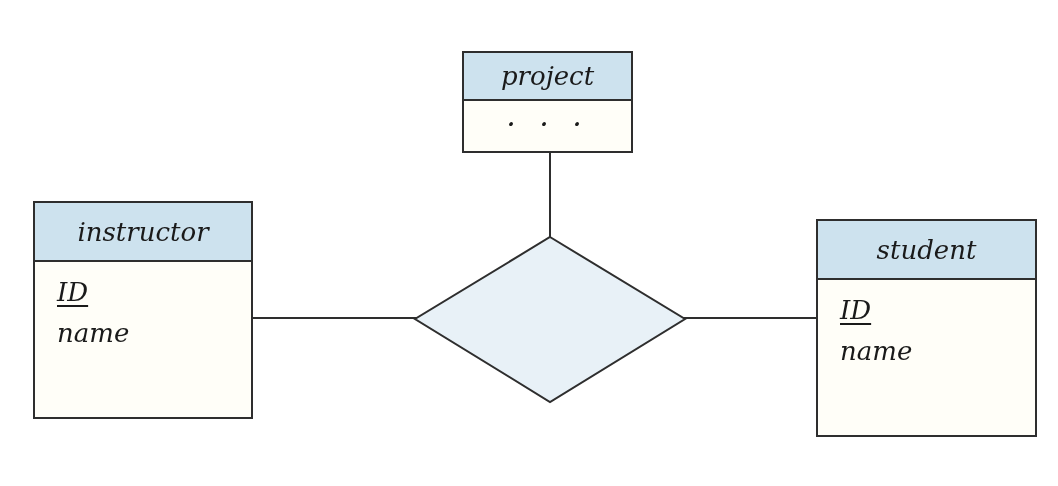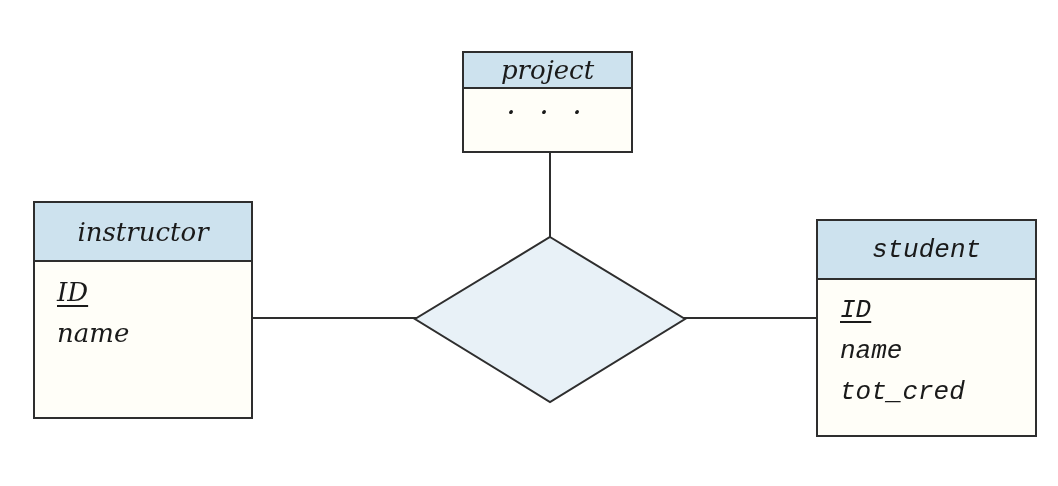--- a/index.html
+++ b/index.html
@@ -56,37 +56,37 @@
   .attr {
     font-size: 26px;
     line-height: 41px;
   }
   .attr.key {
     text-decoration: underline;
     text-decoration-thickness: 2px;
     text-underline-offset: 4px;
   }
   .entity.project { left: 462px; top: 51px; width: 171px; height: 102px; }
-  .entity.project .entity-header { height: 36px; }
+  .entity.project .entity-header { height: 48px; }
   .entity.project .entity-body {
     padding: 0;
     height: 46px;
     display: flex;
     align-items: center;
     justify-content: center;
   }
   .attr.dots {
     font-size: 30px;
     letter-spacing: 7px;
     line-height: 1;
     transform: translateY(-8px);
   }
   .entity.instructor { left: 33px; top: 201px; width: 220px; height: 218px; }
   .entity.instructor .entity-header { height: 59px; }
-  .entity.student { left: 816px; top: 219px; width: 221px; height: 218px; font-family: Liberation Mono, monospace; }
+  .entity.student { left: 816px; top: 219px; width: 221px; height: 218px; }
   .entity.student .entity-header { height: 59px; }
   .diamond-label {
     position: absolute;
     left: 550px;
     top: 318px;
     transform: translate(-50%, -50%);
     font-size: 27px;
     white-space: nowrap;
   }
 </style>
@@ -115,18 +115,17 @@
       <div class="attr key">ID</div>
       <div class="attr">name</div>
     </div>
   </div>
 
   <div class="entity student">
     <div class="entity-header">student</div>
     <div class="entity-body">
       <div class="attr key">ID</div>
       <div class="attr">name</div>
-      <div class="attr">tot_cred</div>
     </div>
   </div>
 
 
 </div>
 
 </body></html>

